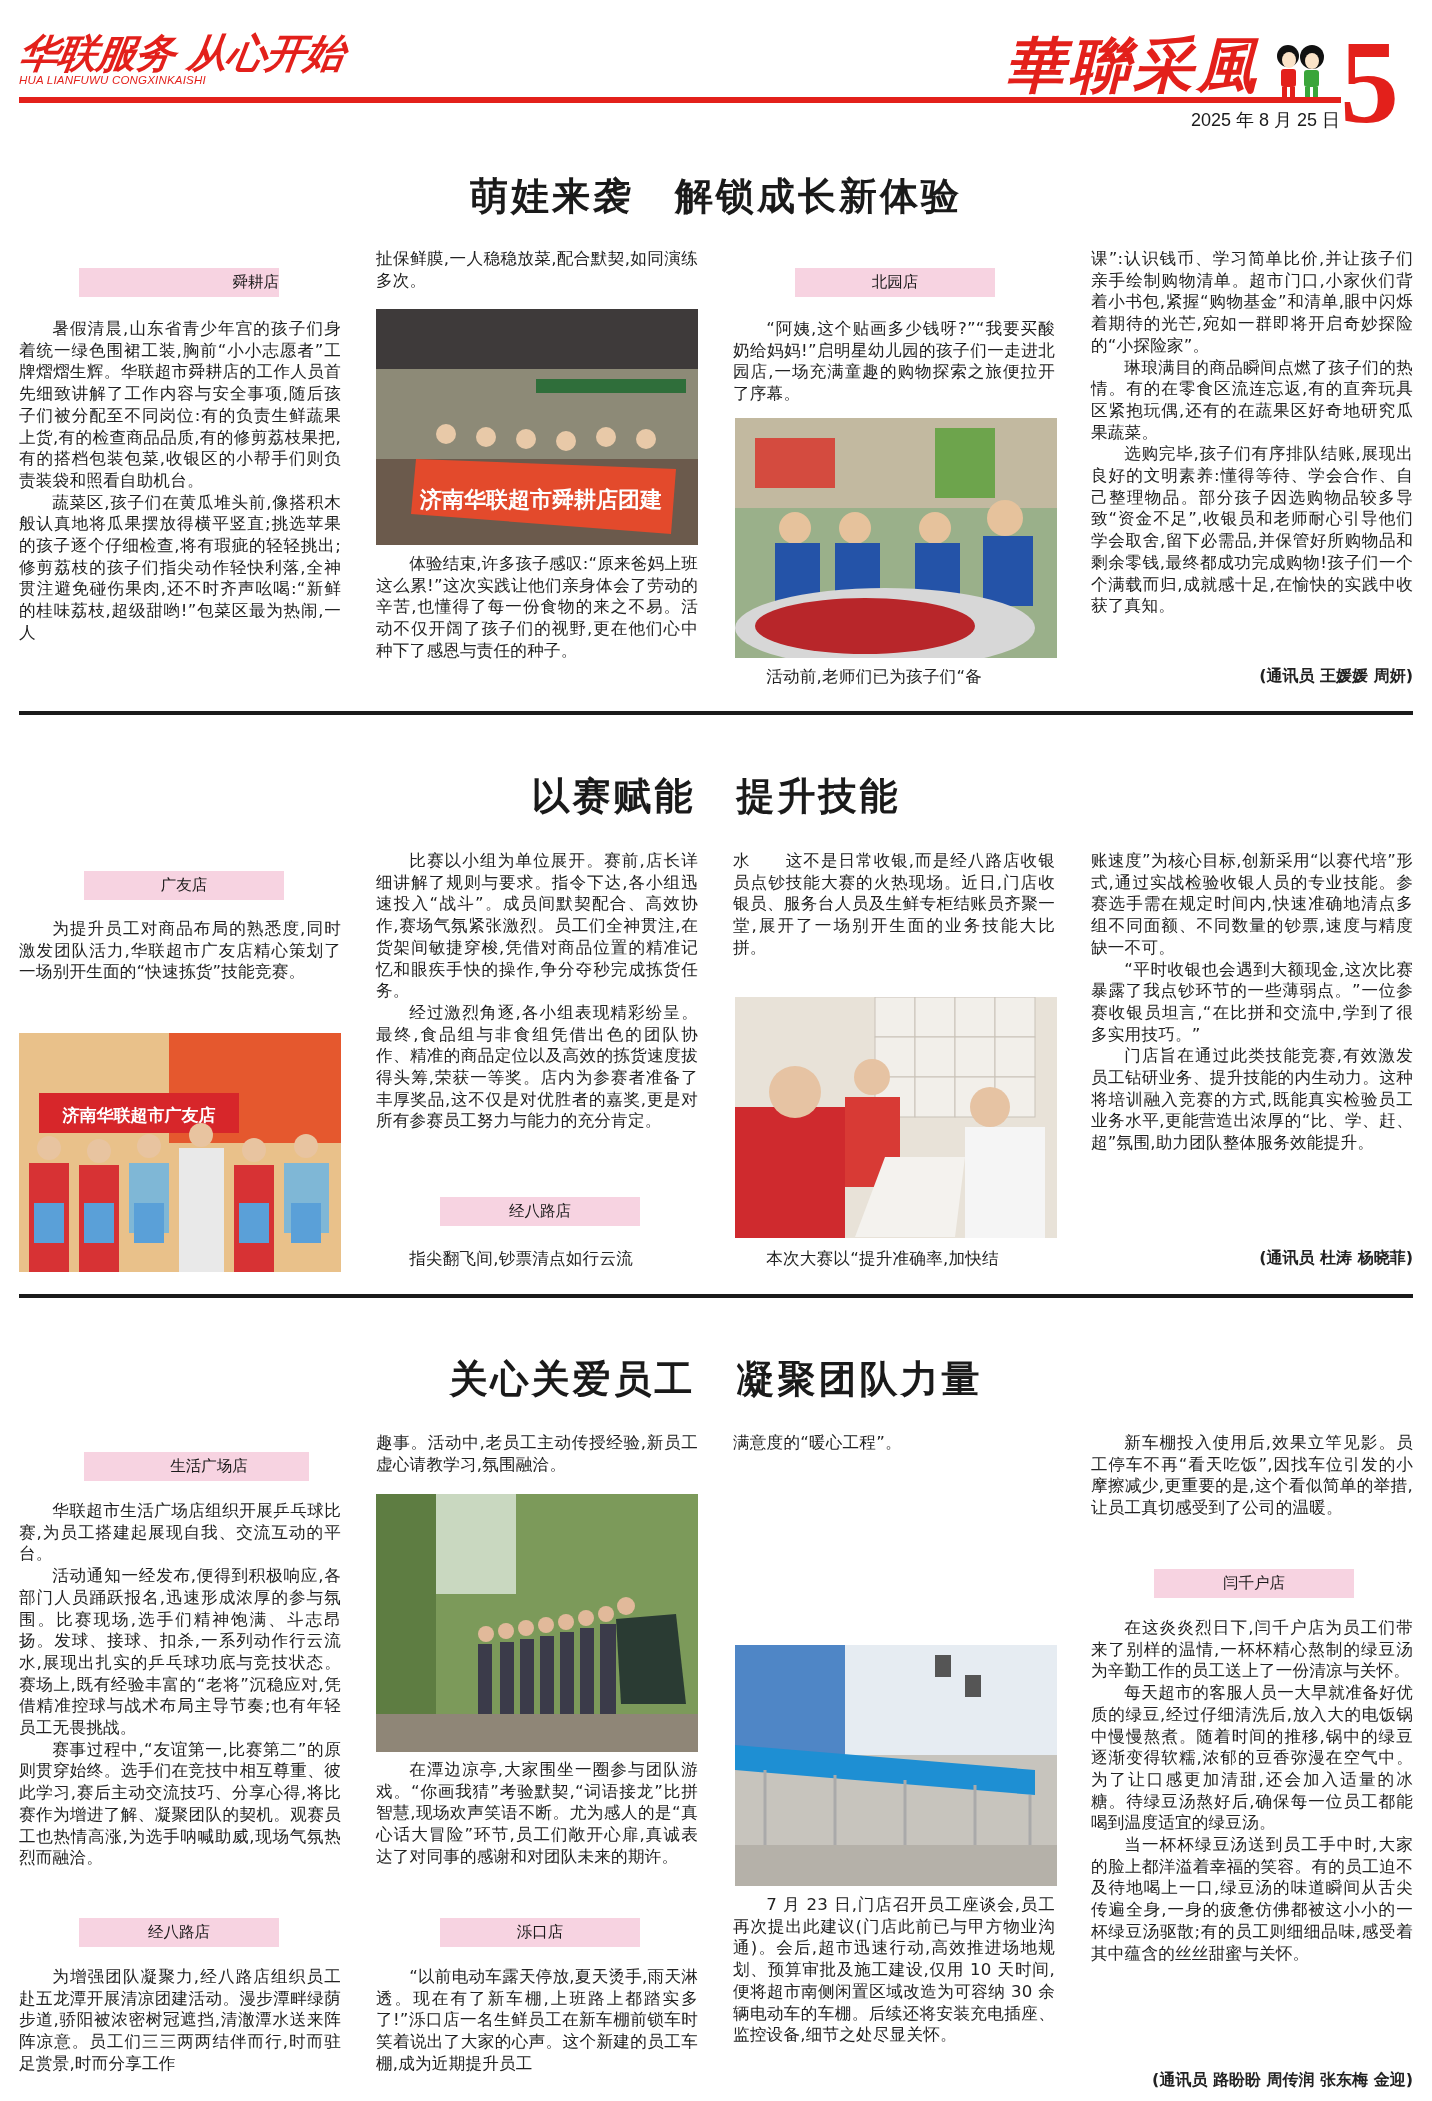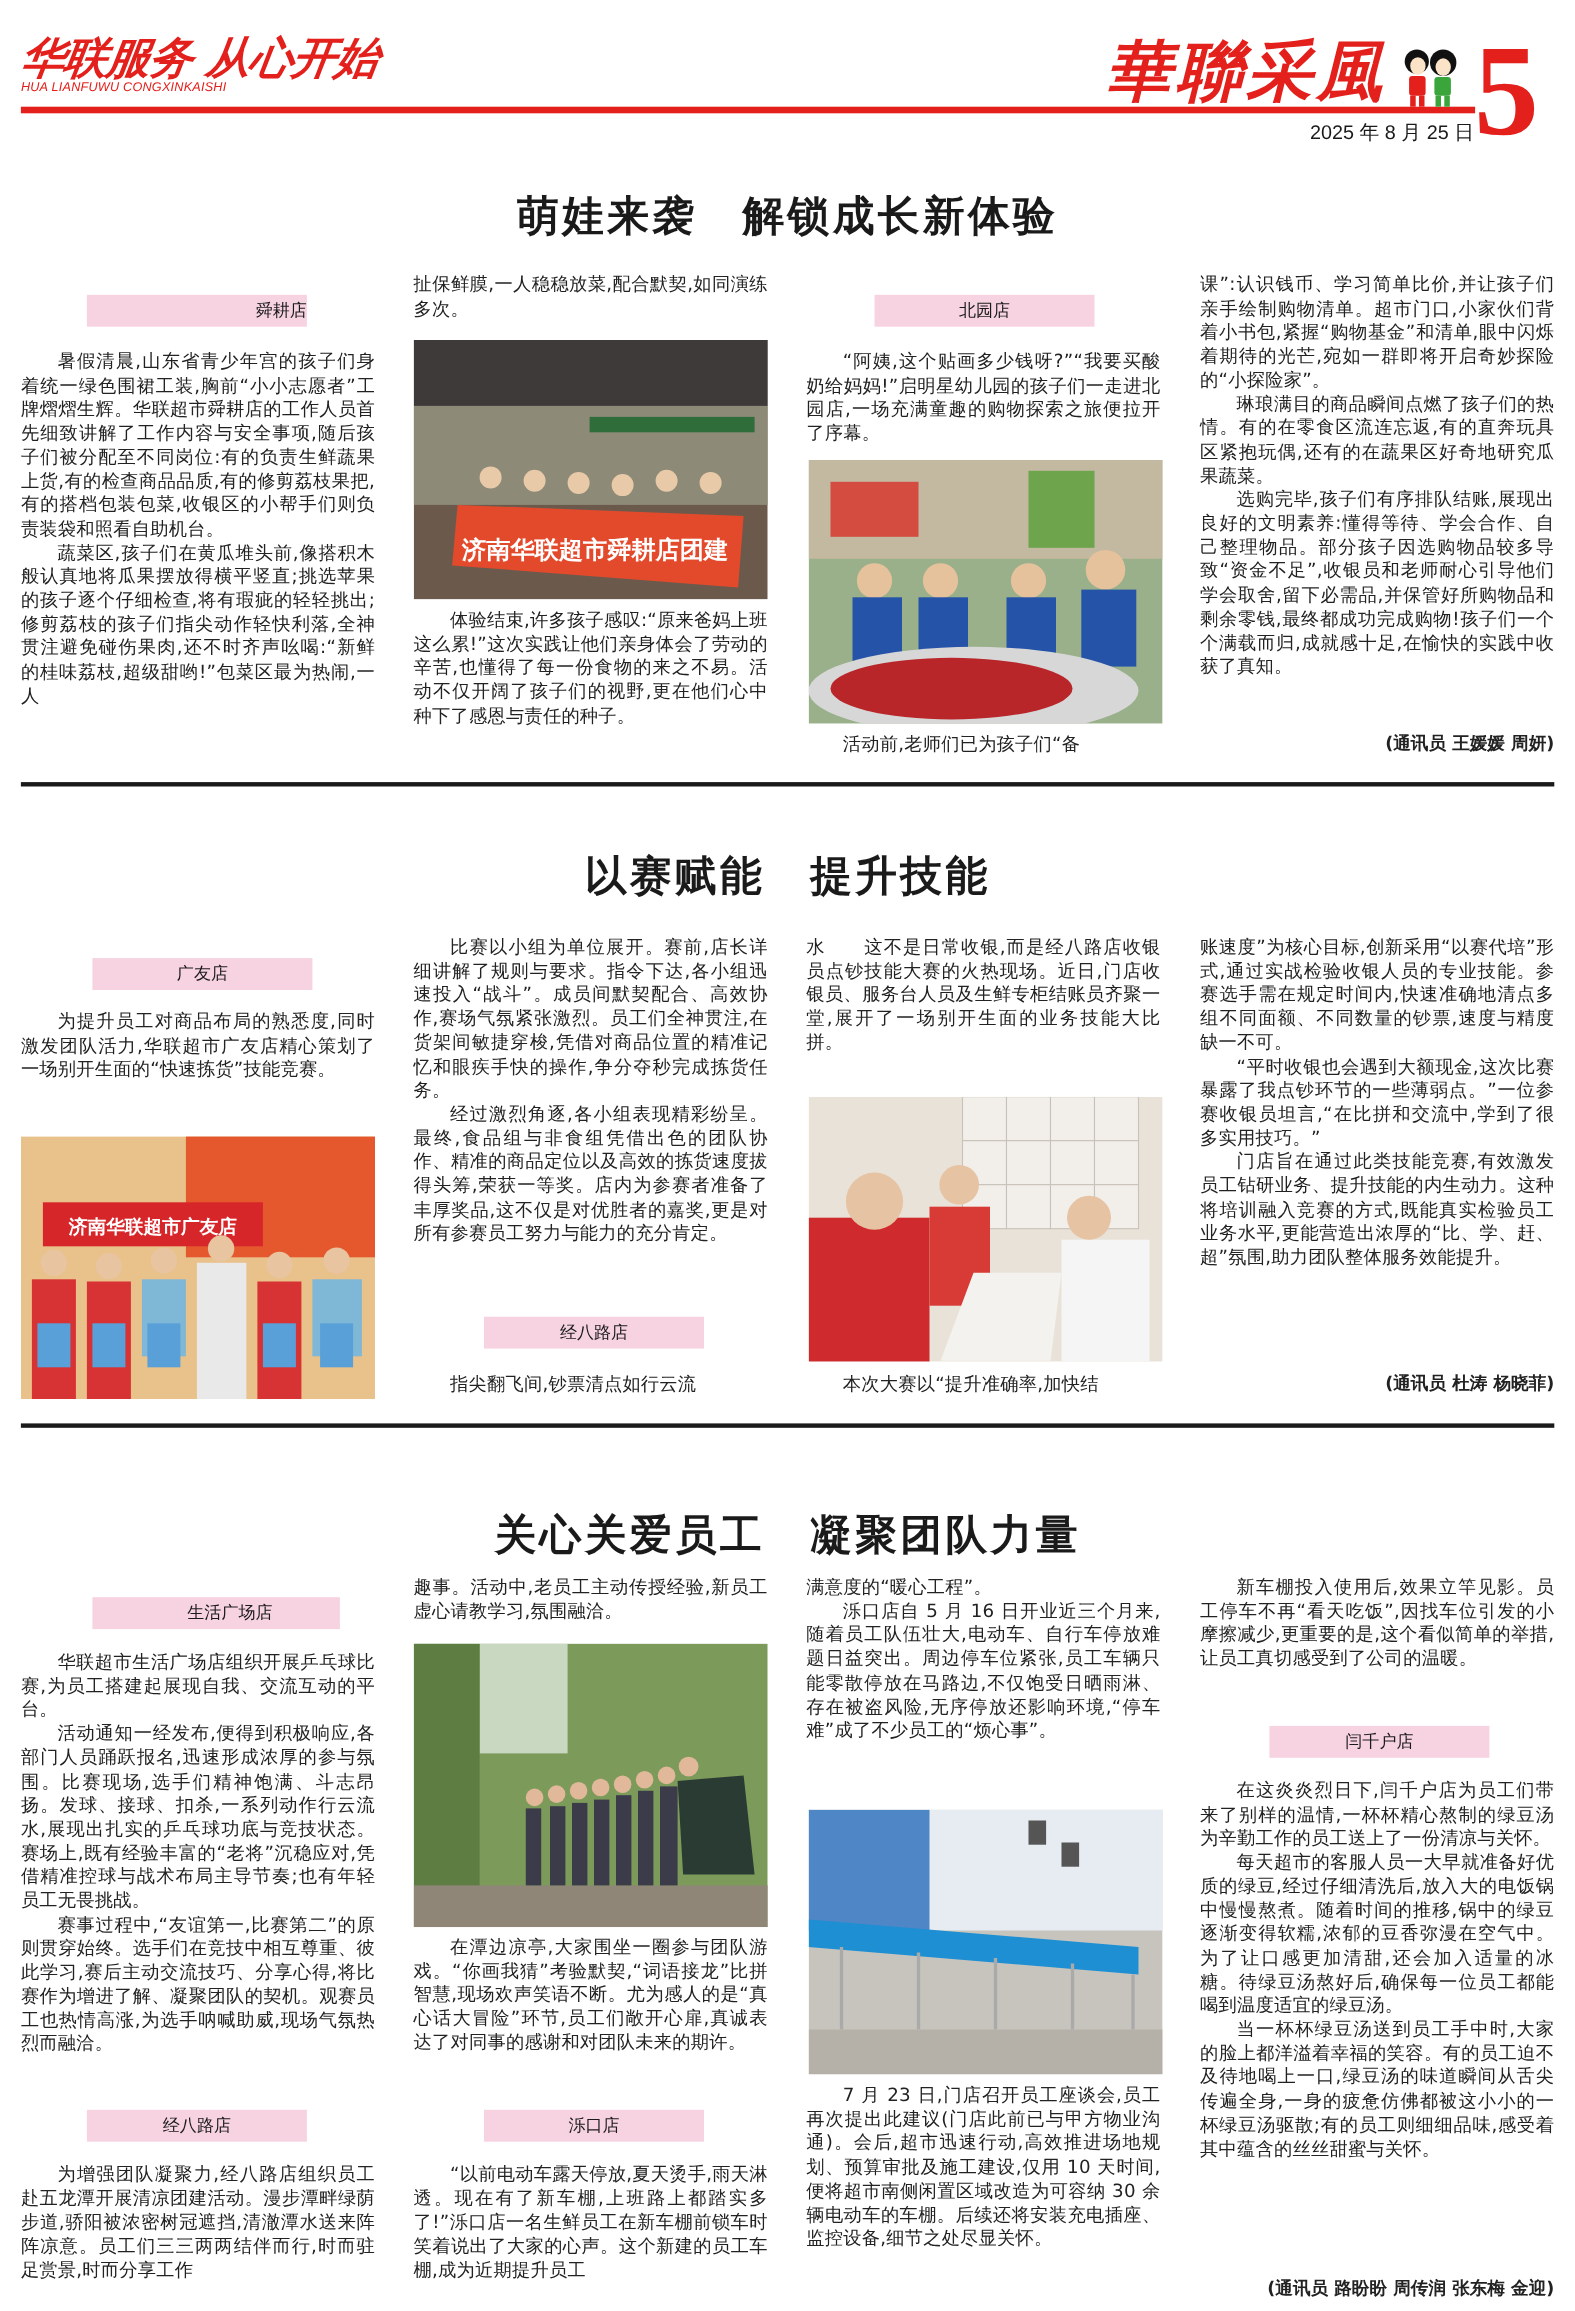--- a/index.html
+++ b/index.html
@@ -206,21 +206,21 @@
 </div>
 <div class="abs col" style="left:1091px; top:850px;">
   <p class="noind">账速度”为核心目标,创新采用“以赛代培”形式,通过实战检验收银人员的专业技能。参赛选手需在规定时间内,快速准确地清点多组不同面额、不同数量的钞票,速度与精度缺一不可。</p>
   <p>“平时收银也会遇到大额现金,这次比赛暴露了我点钞环节的一些薄弱点。”一位参赛收银员坦言,“在比拼和交流中,学到了很多实用技巧。”</p>
   <p>门店旨在通过此类技能竞赛,有效激发员工钻研业务、提升技能的内生动力。这种将培训融入竞赛的方式,既能真实检验员工业务水平,更能营造出浓厚的“比、学、赶、超”氛围,助力团队整体服务效能提升。</p>
 </div>
 <div class="abs byline" style="left:1091px; top:1248px;">(通讯员 杜涛 杨晓菲)</div>
 
 <div class="abs divider" style="top:1294px;"></div>
 
-<div class="abs headline" style="left:19px; top:1349px; width:1394px;margin-top:16px;">关心关爱员工　凝聚团队力量</div>
+<div class="abs headline" style="left:19px; top:1349px; width:1394px;">关心关爱员工　凝聚团队力量</div>
 
 <div class="abs store-label" style="left:84px; top:1452px;padding-left:25px;">生活广场店</div>
 <div class="abs col" style="left:19px; top:1500px;">
   <p>华联超市生活广场店组织开展乒乓球比赛,为员工搭建起展现自我、交流互动的平台。</p>
   <p>活动通知一经发布,便得到积极响应,各部门人员踊跃报名,迅速形成浓厚的参与氛围。比赛现场,选手们精神饱满、斗志昂扬。发球、接球、扣杀,一系列动作行云流水,展现出扎实的乒乓球功底与竞技状态。赛场上,既有经验丰富的“老将”沉稳应对,凭借精准控球与战术布局主导节奏;也有年轻员工无畏挑战。</p>
   <p>赛事过程中,“友谊第一,比赛第二”的原则贯穿始终。选手们在竞技中相互尊重、彼此学习,赛后主动交流技巧、分享心得,将比赛作为增进了解、凝聚团队的契机。观赛员工也热情高涨,为选手呐喊助威,现场气氛热烈而融洽。</p>
 </div>
 <div class="abs store-label" style="left:79px; top:1918px;">经八路店</div>
 <div class="abs col" style="left:19px; top:1966px;">
   <p>为增强团队凝聚力,经八路店组织员工赴五龙潭开展清凉团建活动。漫步潭畔绿荫步道,骄阳被浓密树冠遮挡,清澈潭水送来阵阵凉意。员工们三三两两结伴而行,时而驻足赏景,时而分享工作</p>
@@ -260,21 +260,20 @@
 <div class="abs col" style="left:376px; top:1759px;">
   <p>在潭边凉亭,大家围坐一圈参与团队游戏。“你画我猜”考验默契,“词语接龙”比拼智慧,现场欢声笑语不断。尤为感人的是“真心话大冒险”环节,员工们敞开心扉,真诚表达了对同事的感谢和对团队未来的期许。</p>
 </div>
 <div class="abs store-label" style="left:440px; top:1918px;">泺口店</div>
 <div class="abs col" style="left:376px; top:1966px;">
   <p>“以前电动车露天停放,夏天烫手,雨天淋透。现在有了新车棚,上班路上都踏实多了!”泺口店一名生鲜员工在新车棚前锁车时笑着说出了大家的心声。这个新建的员工车棚,成为近期提升员工</p>
 </div>
 
 <div class="abs col" style="left:733px; top:1432px;">
   <p class="noind">满意度的“暖心工程”。</p>
-  <p>泺口店自 5 月 16 日开业近三个月来,随着员工队伍壮大,电动车、自行车停放难题日益突出。周边停车位紧张,员工车辆只能零散停放在马路边,不仅饱受日晒雨淋、存在被盗风险,无序停放还影响环境,“停车难”成了不少员工的“烦心事”。</p>
 </div>
 <div class="abs photo" style="left:735px; top:1645px; width:322px; height:241px;">
   <svg viewBox="0 0 322 241" preserveAspectRatio="none">
     <rect width="322" height="241" fill="#c7c4bd"></rect>
     <rect width="322" height="110" fill="#e6ecf2"></rect>
     <rect x="0" y="0" width="110" height="110" fill="#4f86c6"></rect>
     <rect x="200" y="10" width="16" height="22" fill="#555"></rect>
       <rect x="230" y="30" width="16" height="22" fill="#555"></rect>
     <polygon points="0,100 300,125 300,150 0,125" fill="#1e8fd3"></polygon>
     <g stroke="#aaa" stroke-width="3">

